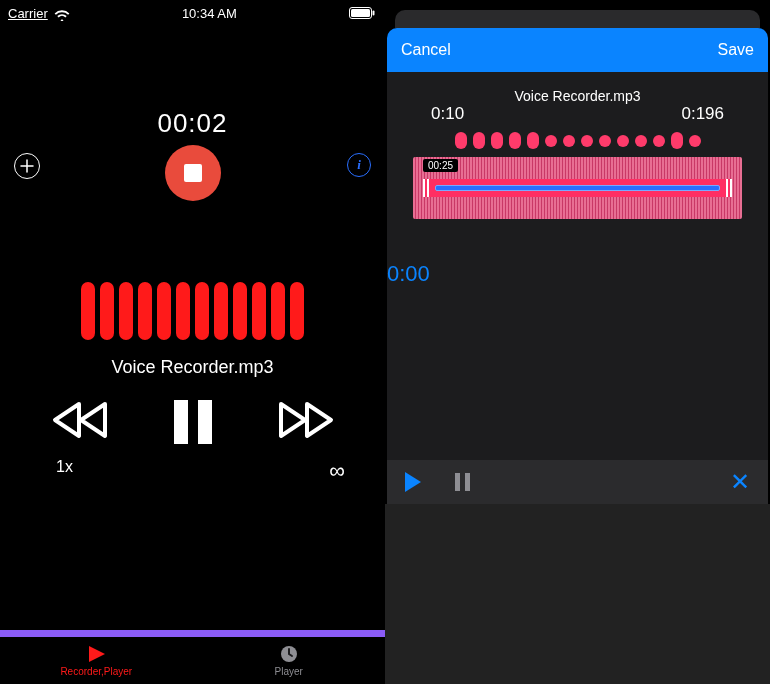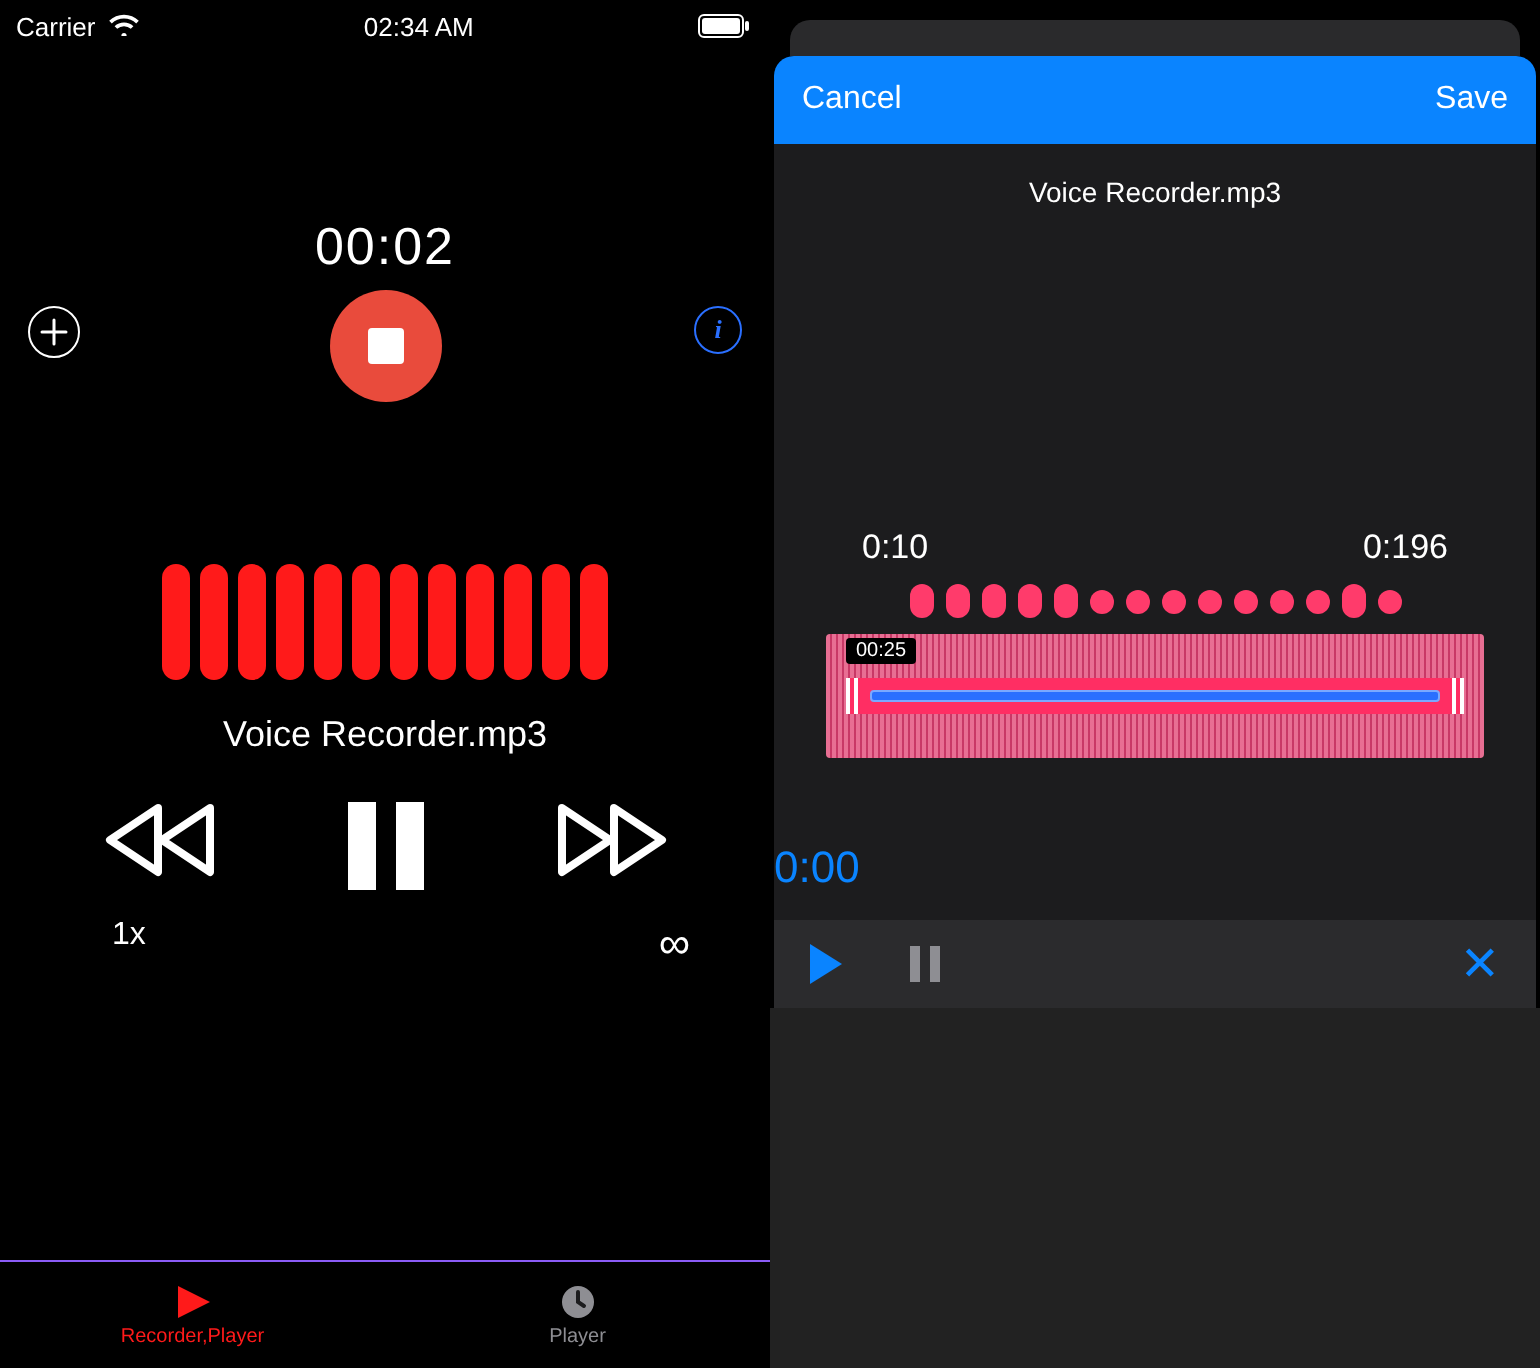--- a/index.html
+++ b/index.html
@@ -3,21 +3,21 @@
 <meta charset="utf-8">
 <style>
   * { box-sizing: border-box; margin: 0; padding: 0; }
   html, body { width: 770px; height: 684px; background: #222; font-family: -apple-system, Helvetica, Arial, sans-serif; overflow: hidden; }
   .root { display: flex; width: 770px; height: 684px; }
   .left { width: 385px; height: 684px; background: #000; position: relative; color: #fff; }
   .right { width: 385px; height: 504px; background: #000000; position: relative; color: #fff; }
 
   
   .statusbar { display: flex; justify-content: space-between; align-items: center; padding: 4px 10px 0 8px; height: 22px; font-size: 13px; font-weight: 500; }
-  .status-left { display: flex; align-items: flex-start; gap: 6px; }
+  .status-left { display: flex; align-items: flex-end; gap: 6px; text-decoration: underline; }
   .wifi-icon svg, .batt-icon svg { display: block; }
   .timer { text-align: center; font-size: 26px; font-weight: 400; margin-top: 86px; letter-spacing: 1px; }
   .rec-row { position: relative; height: 70px; margin-top: 6px; }
   .add-btn { position: absolute; left: 14px; top: 8px; width: 26px; height: 26px; border: 1.5px solid #fff; border-radius: 50%; display: flex; align-items: center; justify-content: center; font-size: 18px; font-weight: 300; }
   .info-btn { position: absolute; right: 14px; top: 8px; width: 24px; height: 24px; border: 1.5px solid #2a6fff; border-radius: 50%; display: flex; align-items: center; justify-content: center; color:#2a6fff; font-size: 13px; font-family: Georgia, serif; font-style: italic; font-weight: bold;}
   .stop-btn { position: absolute; left: 50%; top: 0; transform: translateX(-50%); width: 56px; height: 56px; background: #e94b3c; border-radius: 50%; display:flex; align-items:center; justify-content:center;}
   .stop-inner { width: 18px; height: 18px; background: #fff; border-radius: 2px; }
 
   .vis { margin-top: 64px; display:flex; justify-content:center; gap:5px; height: 64px; align-items:center;}
   .vis .bar { width: 14px; height: 58px; background: #ff1a1a; border-radius: 7px; }
@@ -25,31 +25,31 @@
   .filename { text-align:center; font-size: 18px; margin-top: 14px; font-weight: 400; }
 
   .controls { display:flex; justify-content: space-around; align-items:center; margin-top: 22px; padding: 0 18px; }
   .rw-icon, .ff-icon { width: 58px; height: 40px; }
   .pause-icon { display:flex; gap:10px; }
   .pause-icon .pbar { width: 14px; height: 44px; background:#fff; }
 
   .subrow { display:flex; justify-content: space-between; padding: 14px 40px 0 40px; font-size: 16px; margin-left: 16px; }
   .infinity { font-size: 22px; }
 
-  .tabbar { position:absolute; bottom:0; left:0; right:0; height: 54px; border-top: 1px solid #8b5cf6; display:flex; }
+  .tabbar { position:absolute; bottom:0; left:0; right:0; height: 54px; border-top: 7px solid #8b5cf6; display:flex; }
   .tab { flex:1; display:flex; flex-direction:column; align-items:center; justify-content:center; gap:2px; font-size:10px; color:#8e8e93;}
   .tab.active { color:#ff1a1a; }
   .tab svg { width: 22px; height: 20px; }
 
   
   .right .peek { position:absolute; top:10px; left:10px; right:10px; height:18px; background:#2a2a2c; border-radius:10px 10px 0 0;}
   .r-header { position:absolute; top:28px; left:0; right:0; height:44px; background:#0a84ff; display:flex; align-items:center; justify-content:space-between; padding: 0 14px; font-size:16px; border-radius: 10px 10px 0 0; margin: 0 2px;}
   .r-body { position:absolute; top:72px; left:2px; right:2px; bottom:44px; background:#1c1c1e; }
   .r-filename { text-align:center; font-size:14px; margin-top: 16px; }
-  .range-labels { display:flex; justify-content:space-between; padding: 0 44px; margin-top: 160px; font-size:17px;}
+  .range-labels { display:flex; justify-content:space-between; padding: 0 44px; font-size:17px;}
   .dots { display:flex; justify-content:center; gap:6px; margin-top: 8px; align-items:center; }
   .dots .d { width:12px; height:17px; background:#ff3b6b; border-radius:6px;}
   .dots .d.s { height:12px; width:12px; border-radius:50%; }
 
   .wave-wrap { position:relative; margin: 8px 26px 0 26px; height: 62px; }
   .wave-noise { position:absolute; inset:0; background:
      repeating-linear-gradient(90deg, rgba(255,120,160,0.9) 0 2px, rgba(220,60,110,0.9) 2px 3px);
      filter: blur(0.3px); border-radius:2px; }
   .trim-bar { position:absolute; left:10px; right:10px; top:22px; height:18px; background:#ff2e63; border-radius:3px; display:flex; align-items:center; }
   .trim-inner { flex:1; margin:0 6px; height:6px; background:#2a6fff; border:1px solid #7aa8ff; border-radius:2px;}
@@ -72,21 +72,21 @@
   <div class="left">
     <div class="statusbar">
       <div class="status-left">
         <span>Carrier</span>
         <span class="wifi-icon">
           <svg width="16" height="12" viewBox="0 0 16 12">
               <path d="M8 10.5a1.3 1.3 0 100 2.6 1.3 1.3 0 000-2.6zM4.6 8.4a5 5 0 016.8 0l1.3-1.3a6.8 6.8 0 00-9.4 0zM1.9 5.7a8.7 8.7 0 0112.2 0L15.4 4.4a10.5 10.5 0 00-14.8 0z" fill="#fff"></path>
             </svg>
         </span>
       </div>
-      <span>02:34 AM</span>
+      <span>10:34 AM</span>
       <span class="batt-icon">
         <svg width="26" height="12" viewBox="0 0 26 12">
             <rect x="0.5" y="0.5" width="22" height="11" rx="2.5" stroke="#fff" fill="none"></rect>
             <rect x="2" y="2" width="19" height="8" rx="1.5" fill="#fff"></rect>
             <rect x="23.5" y="3.5" width="2" height="5" rx="1" fill="#fff"></rect>
           </svg>
       </span>
     </div>
 
     <div class="timer">00:02</div>

